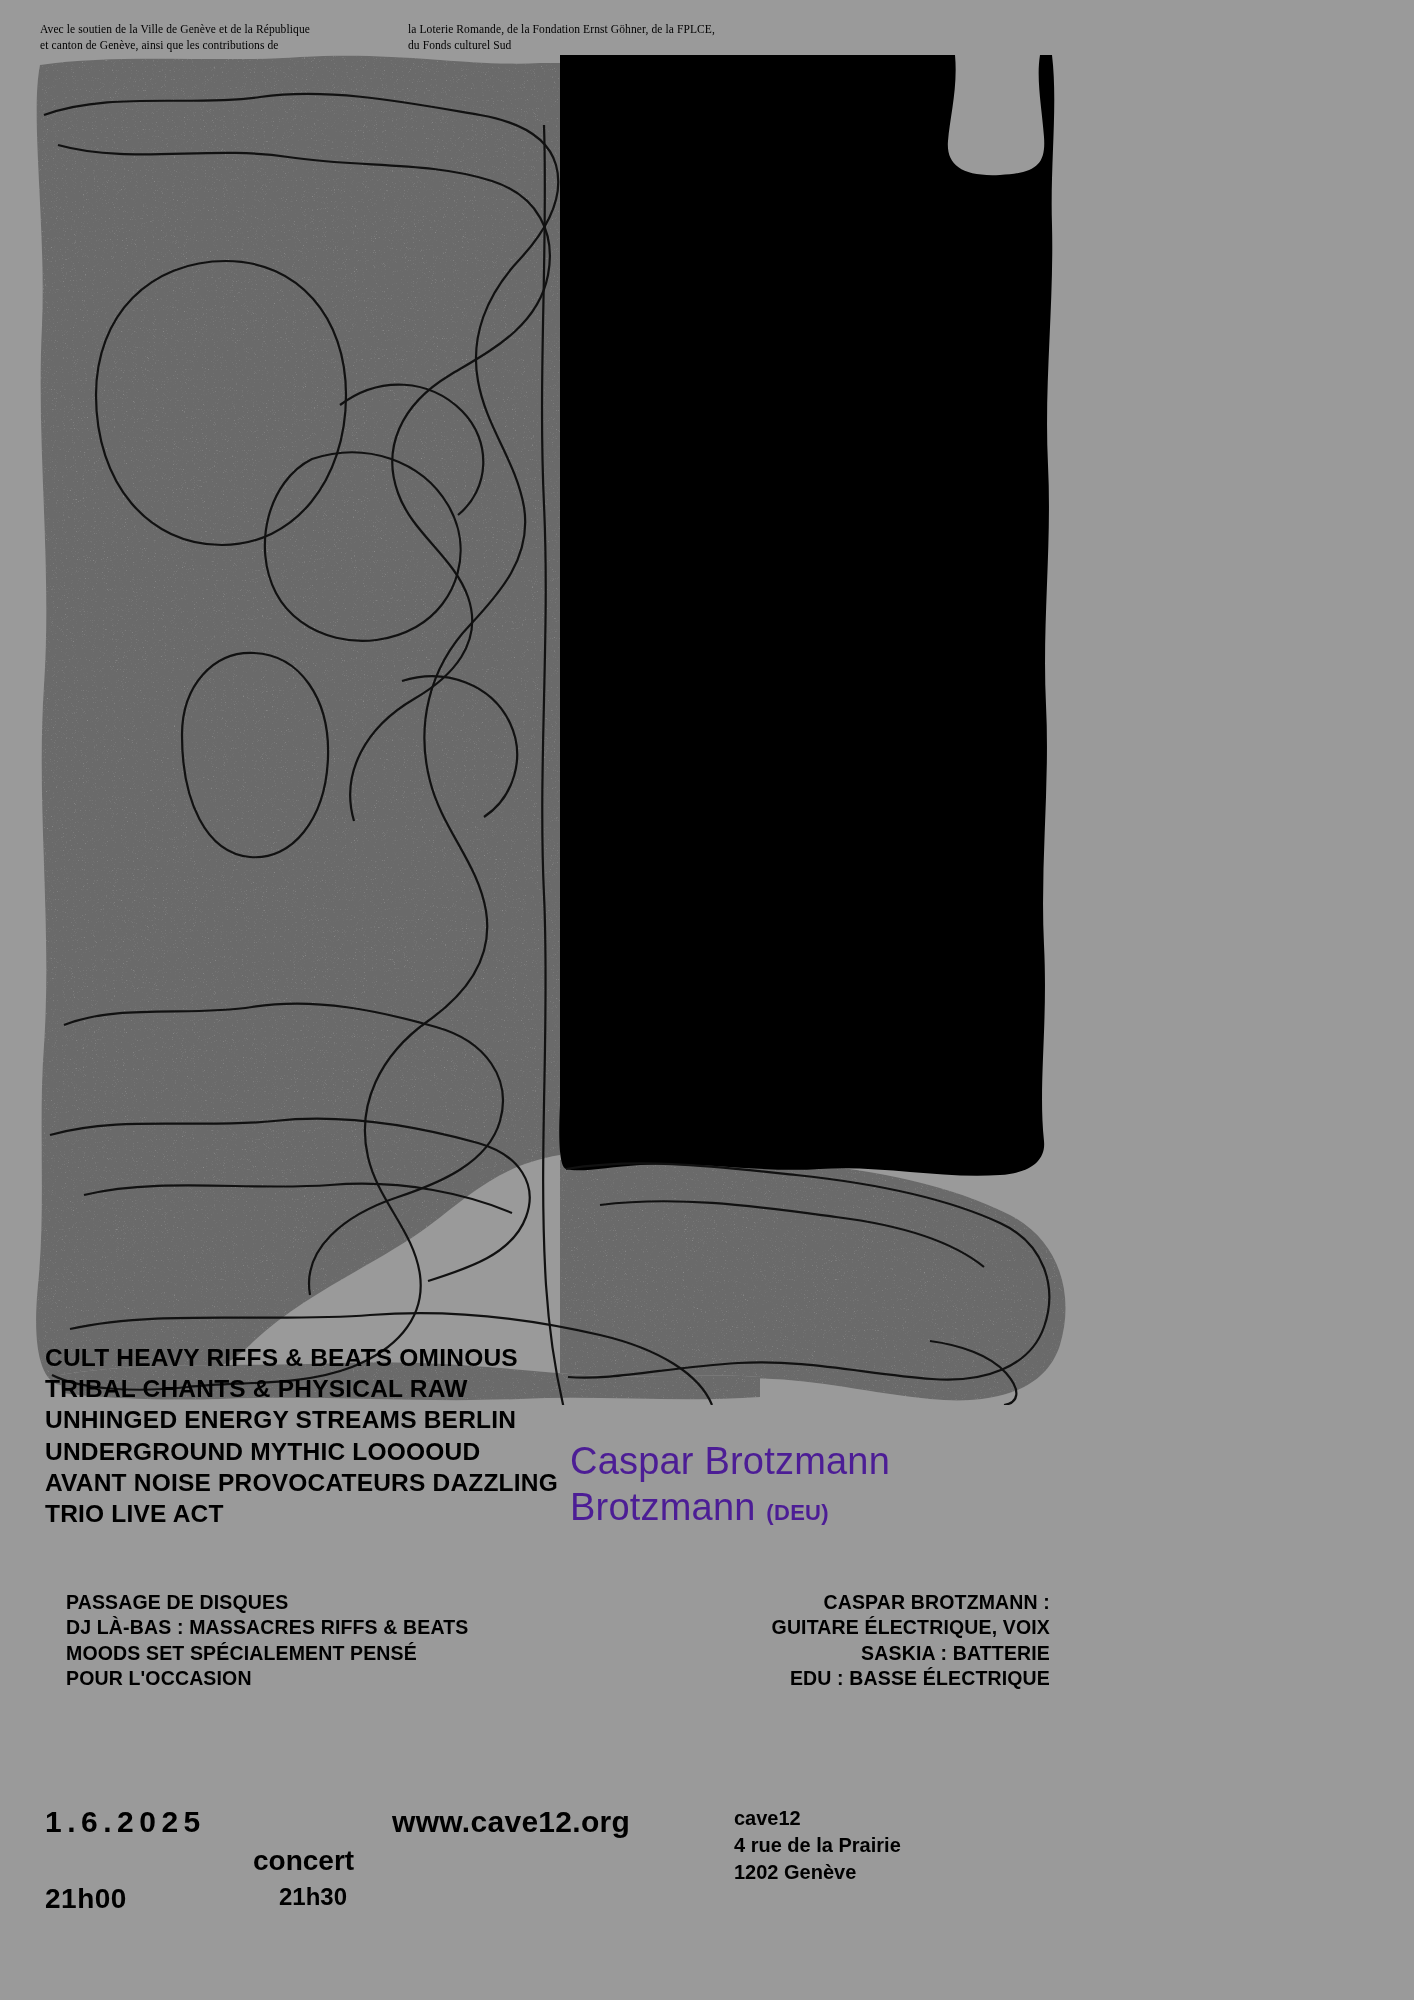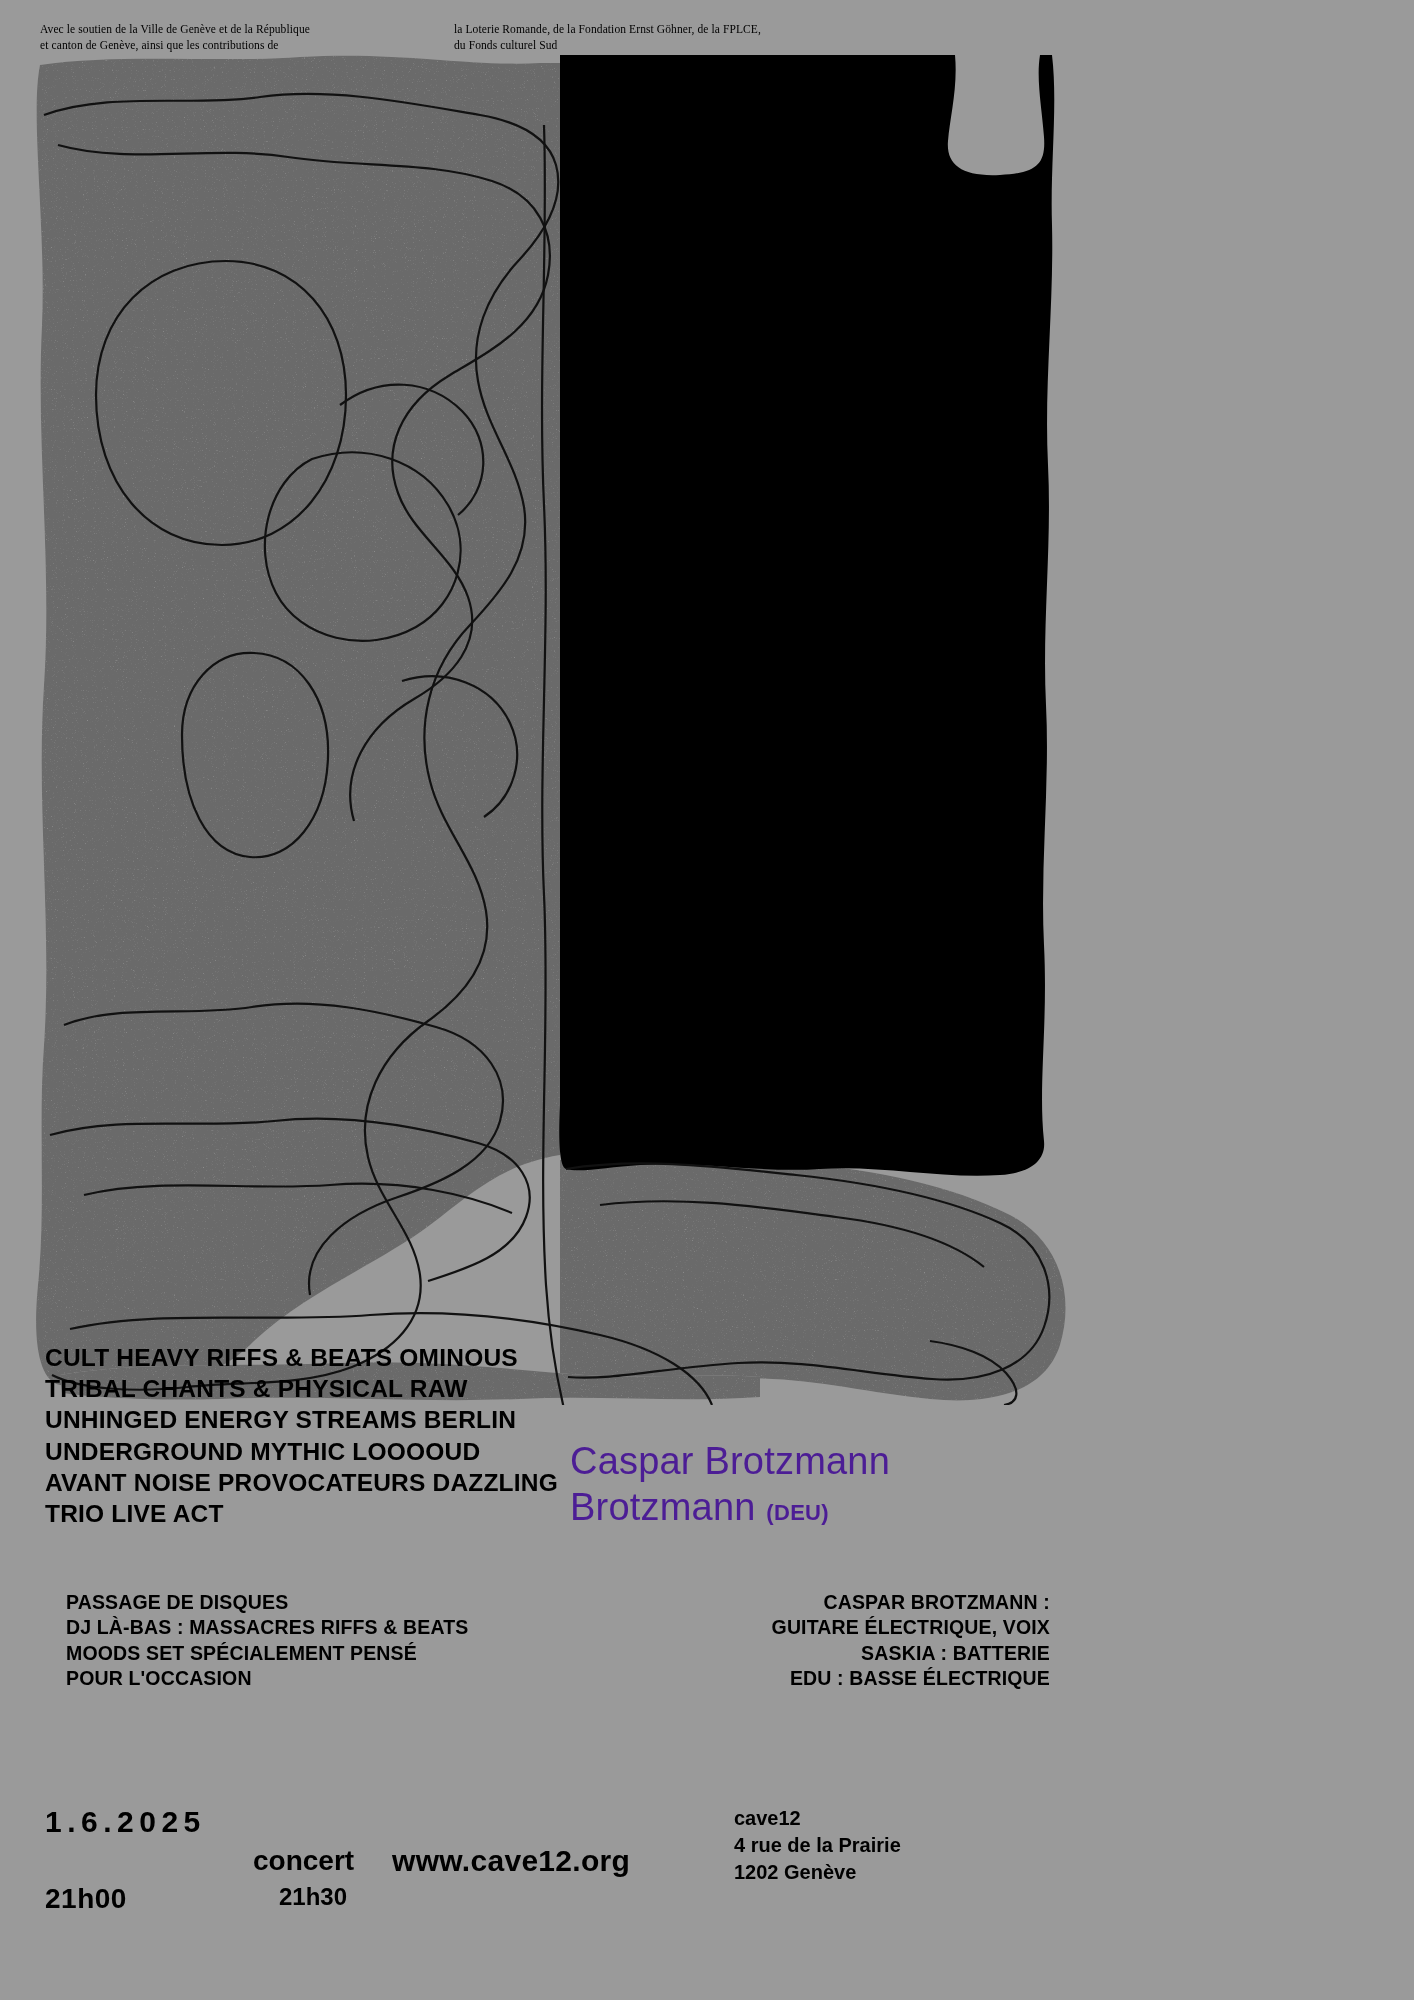--- a/index.html
+++ b/index.html
@@ -24,21 +24,21 @@
     width: 800px;
     display: flex;
     gap: 68px;
     font-family: "Liberation Serif", serif;
     font-size: 11.5px;
     line-height: 1.35;
     letter-spacing: 0.1px;
   }
   .credits .col { white-space: pre-line; }
   .credits .col.a { width: 300px; }
-  .credits .col.b { width: 380px; margin-left: 46px; }
+  .credits .col.b { width: 380px; }
 
   
   .art {
     position: absolute;
     left: 0;
     top: 45px;
     width: 1414px;
     height: 1360px;
   }
   .art svg { display: block; }
@@ -132,21 +132,20 @@
     left: 279px;
     top: 78px;
     font-size: 24px;
   }
   .f-web {
     position: absolute;
     left: 392px;
     top: 0;
     font-size: 30px;
     letter-spacing: 0.3px;
-    margin-top: 39px;
   }
   .f-venue {
     position: absolute;
     left: 734px;
     top: 0;
     font-size: 20px;
     line-height: 1.35;
     white-space: pre-line;
   }
 </style>

